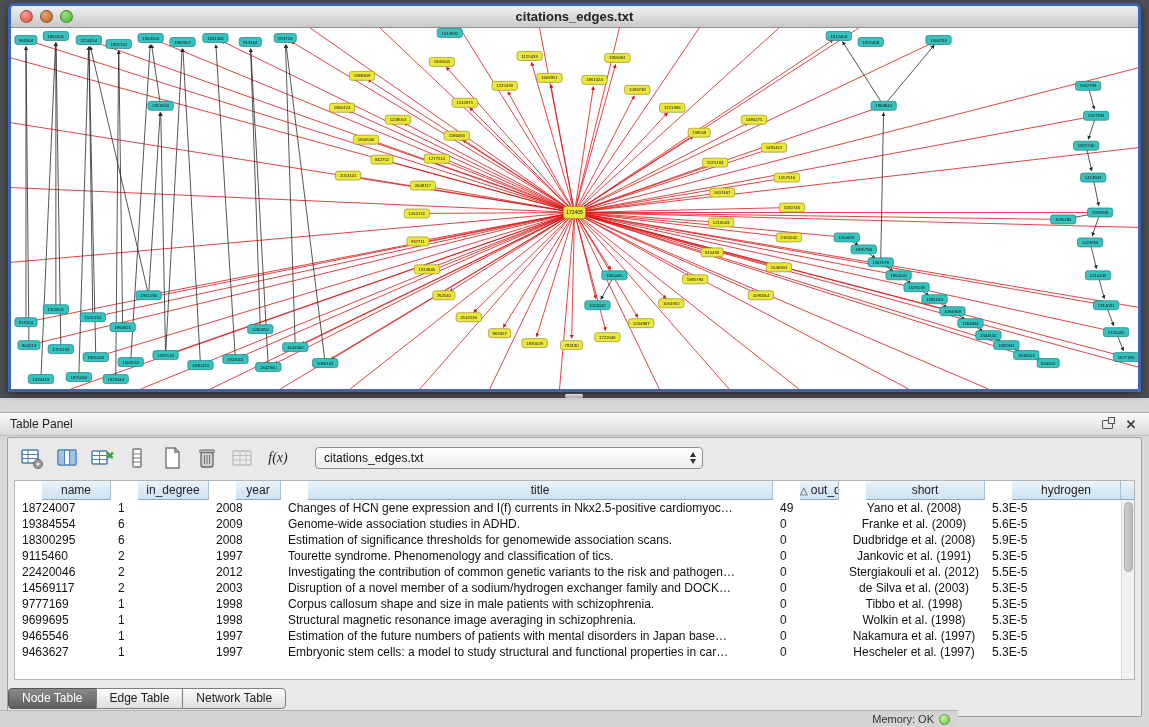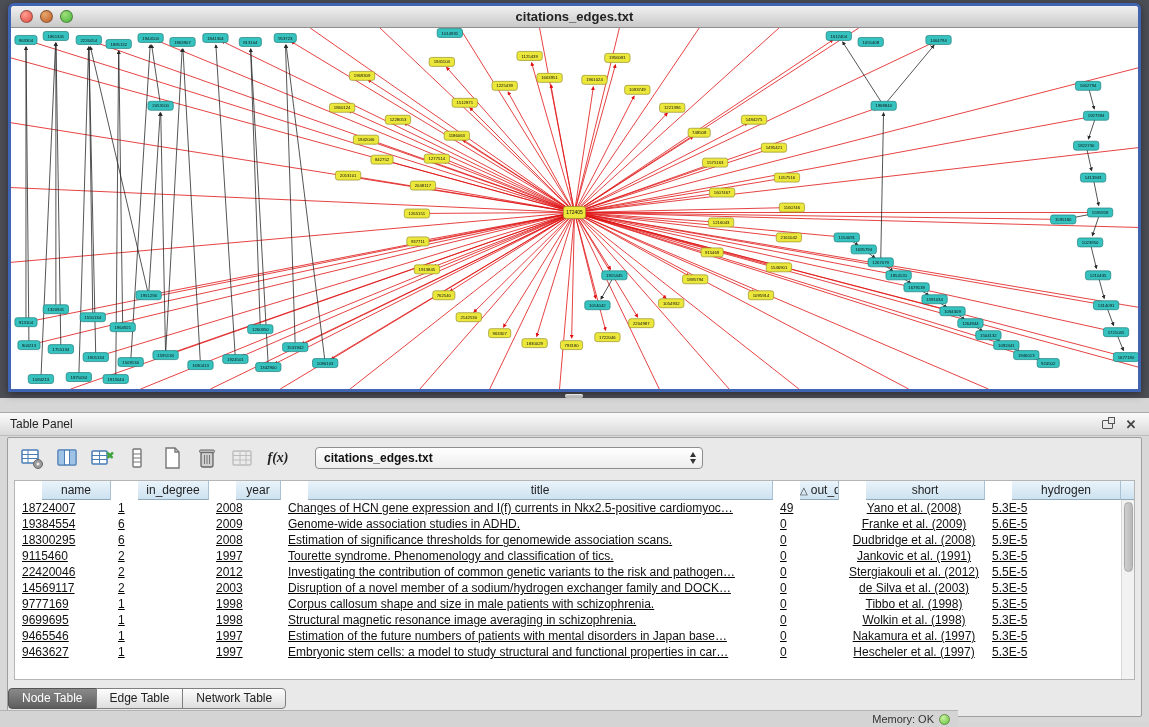--- a/index.html
+++ b/index.html
@@ -39,41 +39,41 @@
     color:#444; font-size:12px; cursor:default; margin-left:8px; }
   .float-glyph { width:11px; height:9px; border:1.5px solid #555; border-radius:1px; position:relative; }
   .float-glyph:after { content:""; position:absolute; right:-3px; top:-4px; width:5px; height:5px;
     border:1.5px solid #555; background:#e9e9e9; }
   .close-glyph { font-weight:bold; font-size:13px; line-height:13px; }
 
   .panel-body { position:absolute; top:24px; left:7px; right:7px; bottom:6px;
     background:#e9e9e9; border:1px solid #9f9f9f; border-radius:2px; }
 
   
-  .toolbar { height:40px; display:flex; align-items:center; padding:0 10px; gap:8px;font-weight:bold; }
+  .toolbar { height:40px; display:flex; align-items:center; padding:0 10px; gap:8px; }
   .tool-icon { width:27px; height:27px; display:flex; align-items:center; justify-content:center; border-radius:4px; }
   .fx-button { width:30px; height:24px; display:flex; align-items:center; justify-content:center;
     font-family:"Liberation Serif", serif; font-style:italic; font-size:14px; color:#222; }
   .combo { margin-left:14px; width:388px; height:22px; border:1px solid #8e8e8e; border-radius:4px;
     background:linear-gradient(#ffffff,#ededed); display:flex; align-items:center; padding:0 20px 0 8px;
     font-size:12px; color:#111; position:relative; box-shadow:inset 0 1px 0 #fff; }
   .combo-arrows { position:absolute; right:6px; top:4px; display:flex; flex-direction:column; gap:2px; }
   .combo-arrows .up { width:0; height:0; border-left:3.5px solid transparent; border-right:3.5px solid transparent; border-bottom:5px solid #333; }
   .combo-arrows .down { width:0; height:0; border-left:3.5px solid transparent; border-right:3.5px solid transparent; border-top:5px solid #333; }
 
   
   .table-wrap { position:absolute; top:42px; left:6px; right:6px; bottom:36px;
     background:#fff; border:1px solid #b5b5b5; overflow:hidden; }
   .grid-row { display:grid; grid-template-columns:96px 98px 72px 492px 66px 146px 1fr; }
   .grid-header { margin-right:13px; }
   .hcell { height:19px; line-height:18px; text-align:center; font-size:12px; color:#222;
     background:linear-gradient(#eaf4fb,#cde2f0); border-right:1px solid #a9c1d2; border-bottom:1px solid #90aabb;
     overflow:hidden; white-space:nowrap;margin-left:27px; }
   .hcell .sort { margin-right:3px; font-size:10px; color:#333; }
-  .grid-body { margin-right:13px;text-decoration:underline; }
+  .grid-body { margin-right:13px; }
   .grid-body .grid-row { height:16px; }
   .cell { font-size:12px; line-height:16px; color:#111; padding:0 3px 0 7px;
     overflow:hidden; white-space:nowrap; }
   .cell.center { text-align:center; }
   .vscroll { position:absolute; top:19px; right:0; bottom:0; width:13px; background:#f2f2f2; border-left:1px solid #d8d8d8; }
   .vscroll .thumb { position:absolute; top:2px; left:2px; width:9px; height:70px; border-radius:5px;
     background:linear-gradient(90deg,#cfcfcf,#b9b9b9); border:1px solid #a8a8a8; }
   .hstub { position:absolute; top:0; right:0; width:13px; height:19px;
     background:linear-gradient(#eaf4fb,#cde2f0); border-bottom:1px solid #90aabb; }
 

